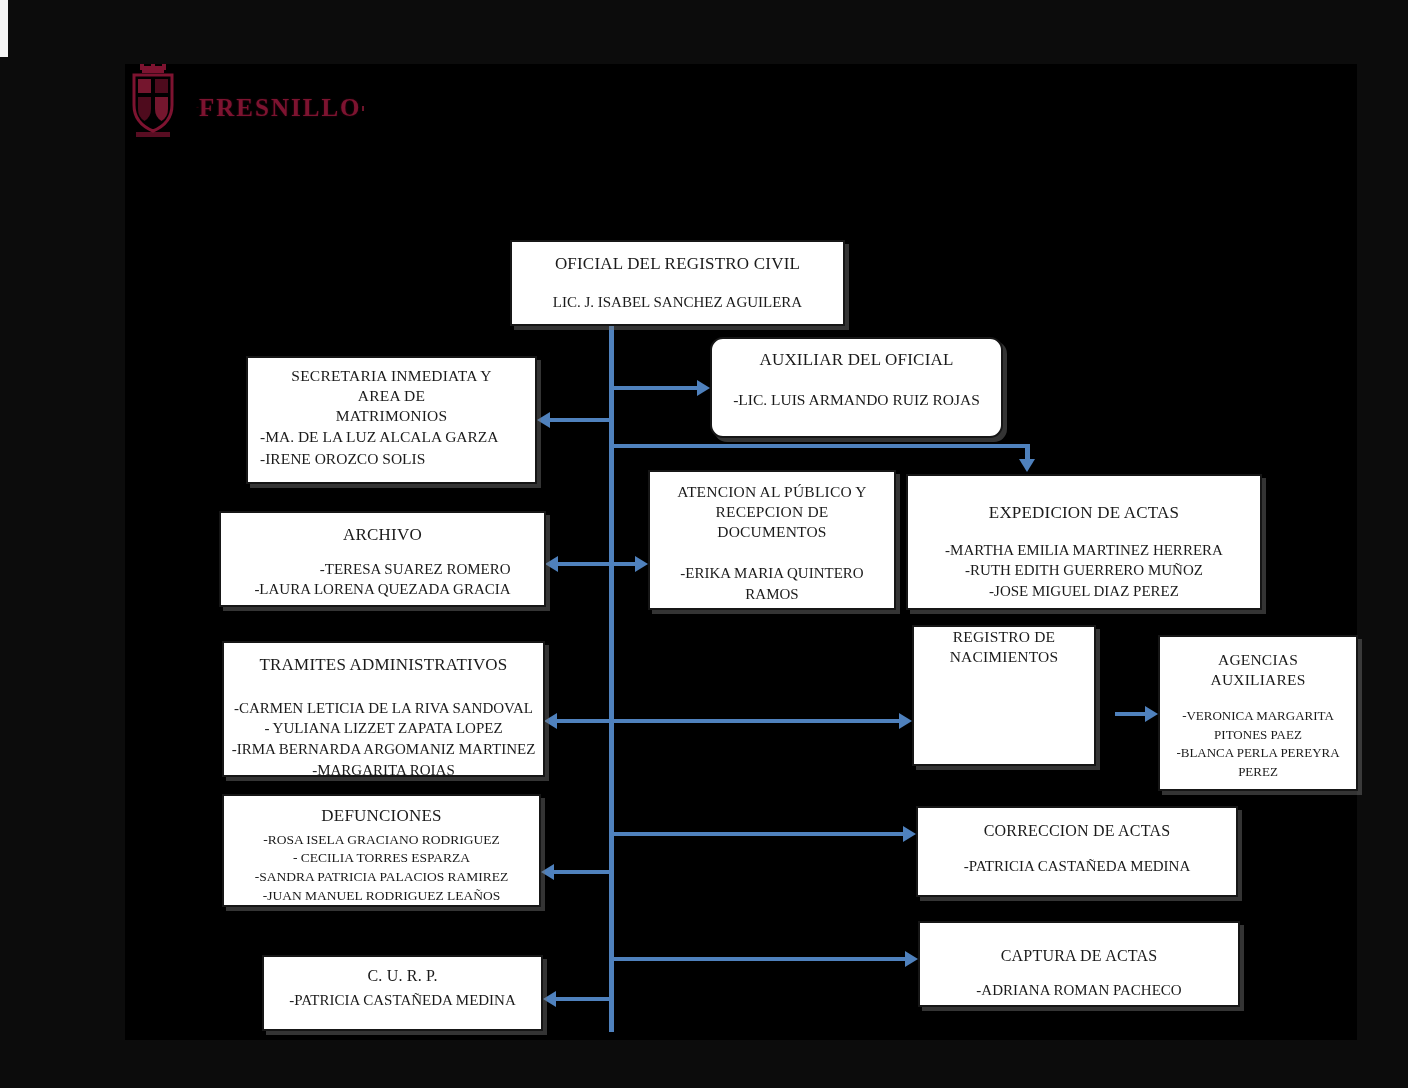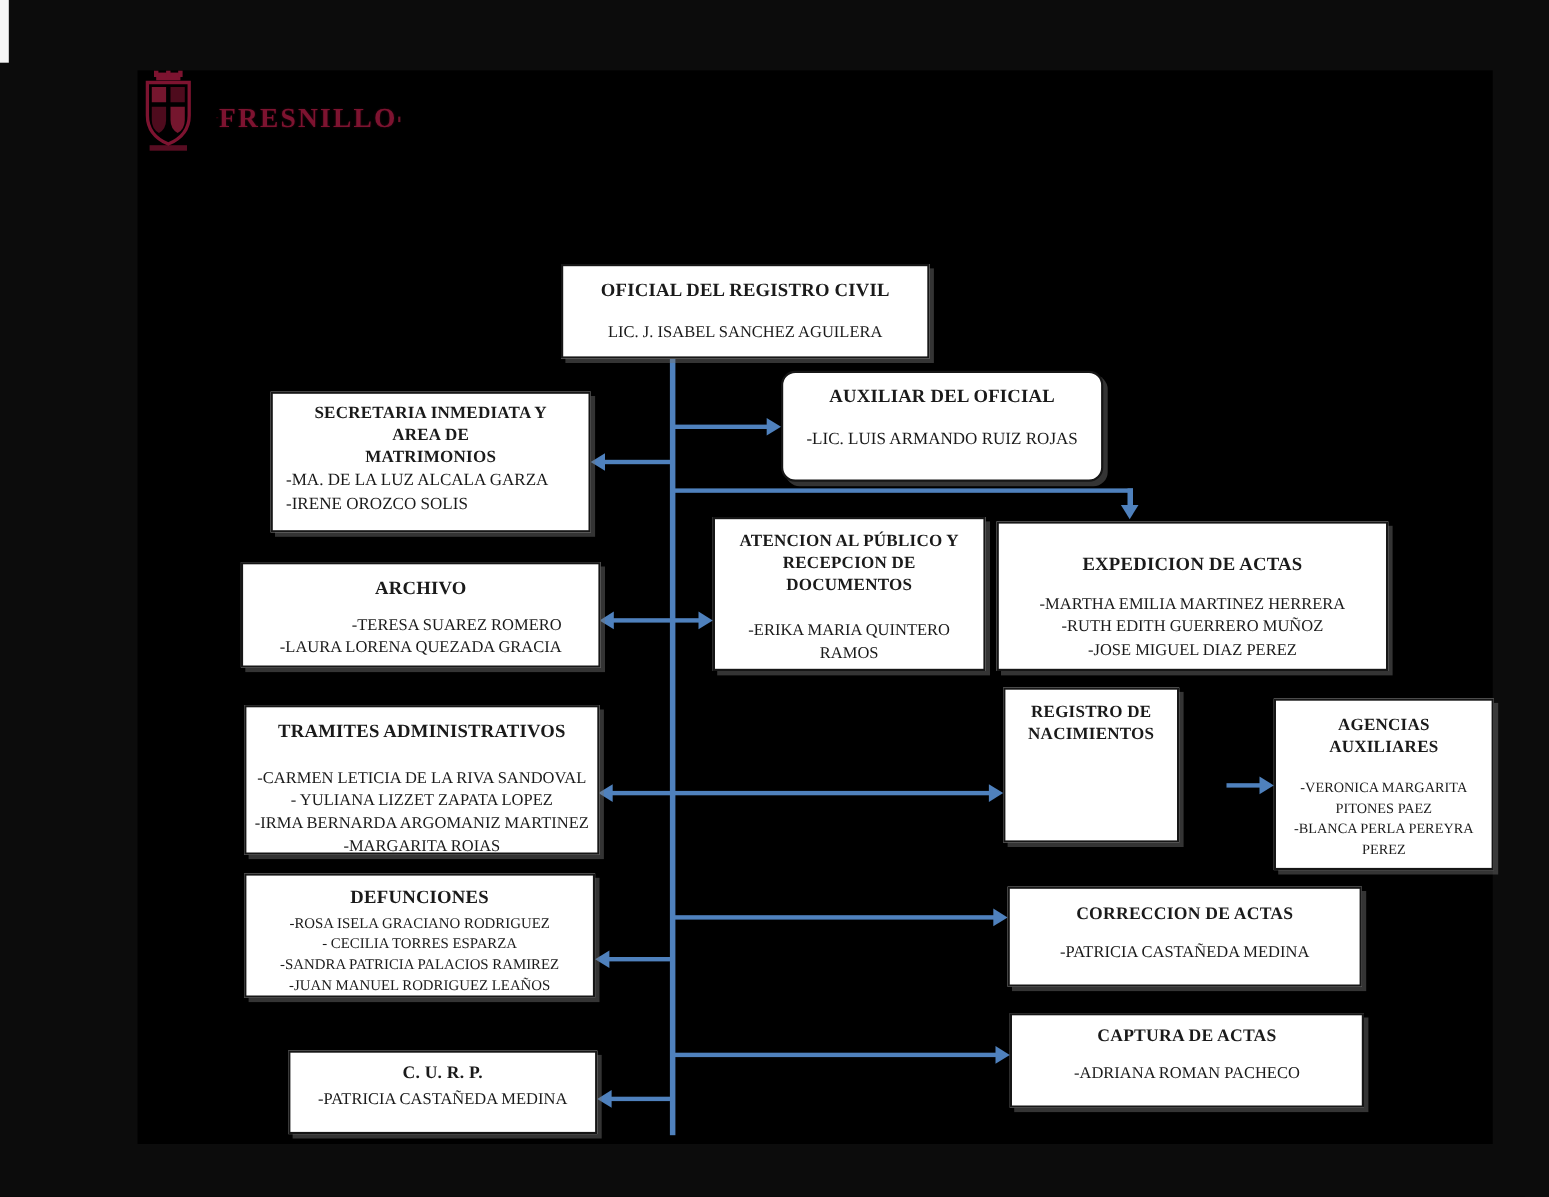--- a/index.html
+++ b/index.html
@@ -11,47 +11,47 @@
   .slide{position:absolute;left:125px;top:64px;width:1232px;height:976px;background:#000;}
   .page-edge{position:absolute;left:0;top:0;width:8px;height:57px;background:#f5f5f5;}
 
   
   .box{
     position:absolute;background:#ffffff;border:2px solid #161616;
     box-sizing:border-box;display:flex;flex-direction:column;align-items:center;
     box-shadow:4px 4px 0 rgba(115,115,115,.45);
     color:#1a1a1a;text-align:center;
   }
-  .box-title{font-weight:bold;white-space:pre-line;line-height:1.28;letter-spacing:.2px;}
+  .box-title{font-weight:normal;white-space:pre-line;line-height:1.28;letter-spacing:.2px;}
   .box-body{white-space:pre-line;line-height:1.38;}
   .align-left{align-self:stretch;text-align:left;padding-left:12px;}
 
   .b0{left:510px;top:240px;width:335px;height:86px;padding-top:11px;}
   .b0 .box-title{font-size:17px;} .b0 .box-body{font-size:15px;margin-top:17px;}
   .b1{left:710px;top:337px;width:293px;height:101px;padding-top:10px;border-radius:13px;}
   .b1 .box-title{font-size:17px;} .b1 .box-body{font-size:15.5px;margin-top:18px;}
   .b2{left:246px;top:356px;width:291px;height:128px;padding-top:8px;}
   .b2 .box-title{font-size:15.5px;} .b2 .box-body{font-size:15.5px;margin-top:1px;}
   .b3{left:648px;top:470px;width:248px;height:140px;padding-top:10px;}
   .b3 .box-title{font-size:15.5px;} .b3 .box-body{font-size:15px;margin-top:22px;}
   .b4{left:906px;top:474px;width:356px;height:136px;padding-top:26px;}
   .b4 .box-title{font-size:17px;} .b4 .box-body{font-size:15px;margin-top:16px;}
   .b5{left:219px;top:511px;width:327px;height:96px;padding-top:11px;text-align:right;}
   .b5 .box-title{font-size:17px;} .b5 .box-body{font-size:15px;margin-top:13px;}
   .b6{left:222px;top:641px;width:323px;height:136px;padding-top:11px;}
   .b6 .box-title{font-size:17px;} .b6 .box-body{font-size:15px;margin-top:22px;}
-  .b7{left:912px;top:625px;width:160px;height:141px;padding-top:11px;}
+  .b7{left:912px;top:625px;width:184px;height:141px;}
   .b7 .box-title{font-size:15.5px;} .b7 .box-body{font-size:11px;margin-top:15px;line-height:1.55;}
   .b8{left:1158px;top:635px;width:200px;height:156px;padding-top:13px;}
   .b8 .box-title{font-size:15.5px;} .b8 .box-body{font-size:13px;margin-top:17px;line-height:1.45;}
   .b9{left:222px;top:794px;width:319px;height:113px;padding-top:9px;}
   .b9 .box-title{font-size:17px;} .b9 .box-body{font-size:13.5px;margin-top:4px;}
   .b10{left:916px;top:806px;width:322px;height:91px;padding-top:13px;}
   .b10 .box-title{font-size:16px;} .b10 .box-body{font-size:15px;margin-top:15px;}
-  .b11{left:918px;top:921px;width:322px;height:86px;padding-top:9px;}
+  .b11{left:918px;top:921px;width:322px;height:86px;padding-top:23px;}
   .b11 .box-title{font-size:16px;} .b11 .box-body{font-size:15px;margin-top:14px;}
   .b12{left:262px;top:955px;width:281px;height:76px;padding-top:9px;}
   .b12 .box-title{font-size:16px;} .b12 .box-body{font-size:15px;margin-top:4px;}
 
   
   .hline,.vline{position:absolute;background:#4f81bd;}
   .hline{height:4px;} .vline{width:5px;}
   .ah{position:absolute;width:0;height:0;}
   .ah-right{border-top:8px solid transparent;border-bottom:8px solid transparent;border-left:13px solid #4f81bd;}
   .ah-left {border-top:8px solid transparent;border-bottom:8px solid transparent;border-right:13px solid #4f81bd;}

